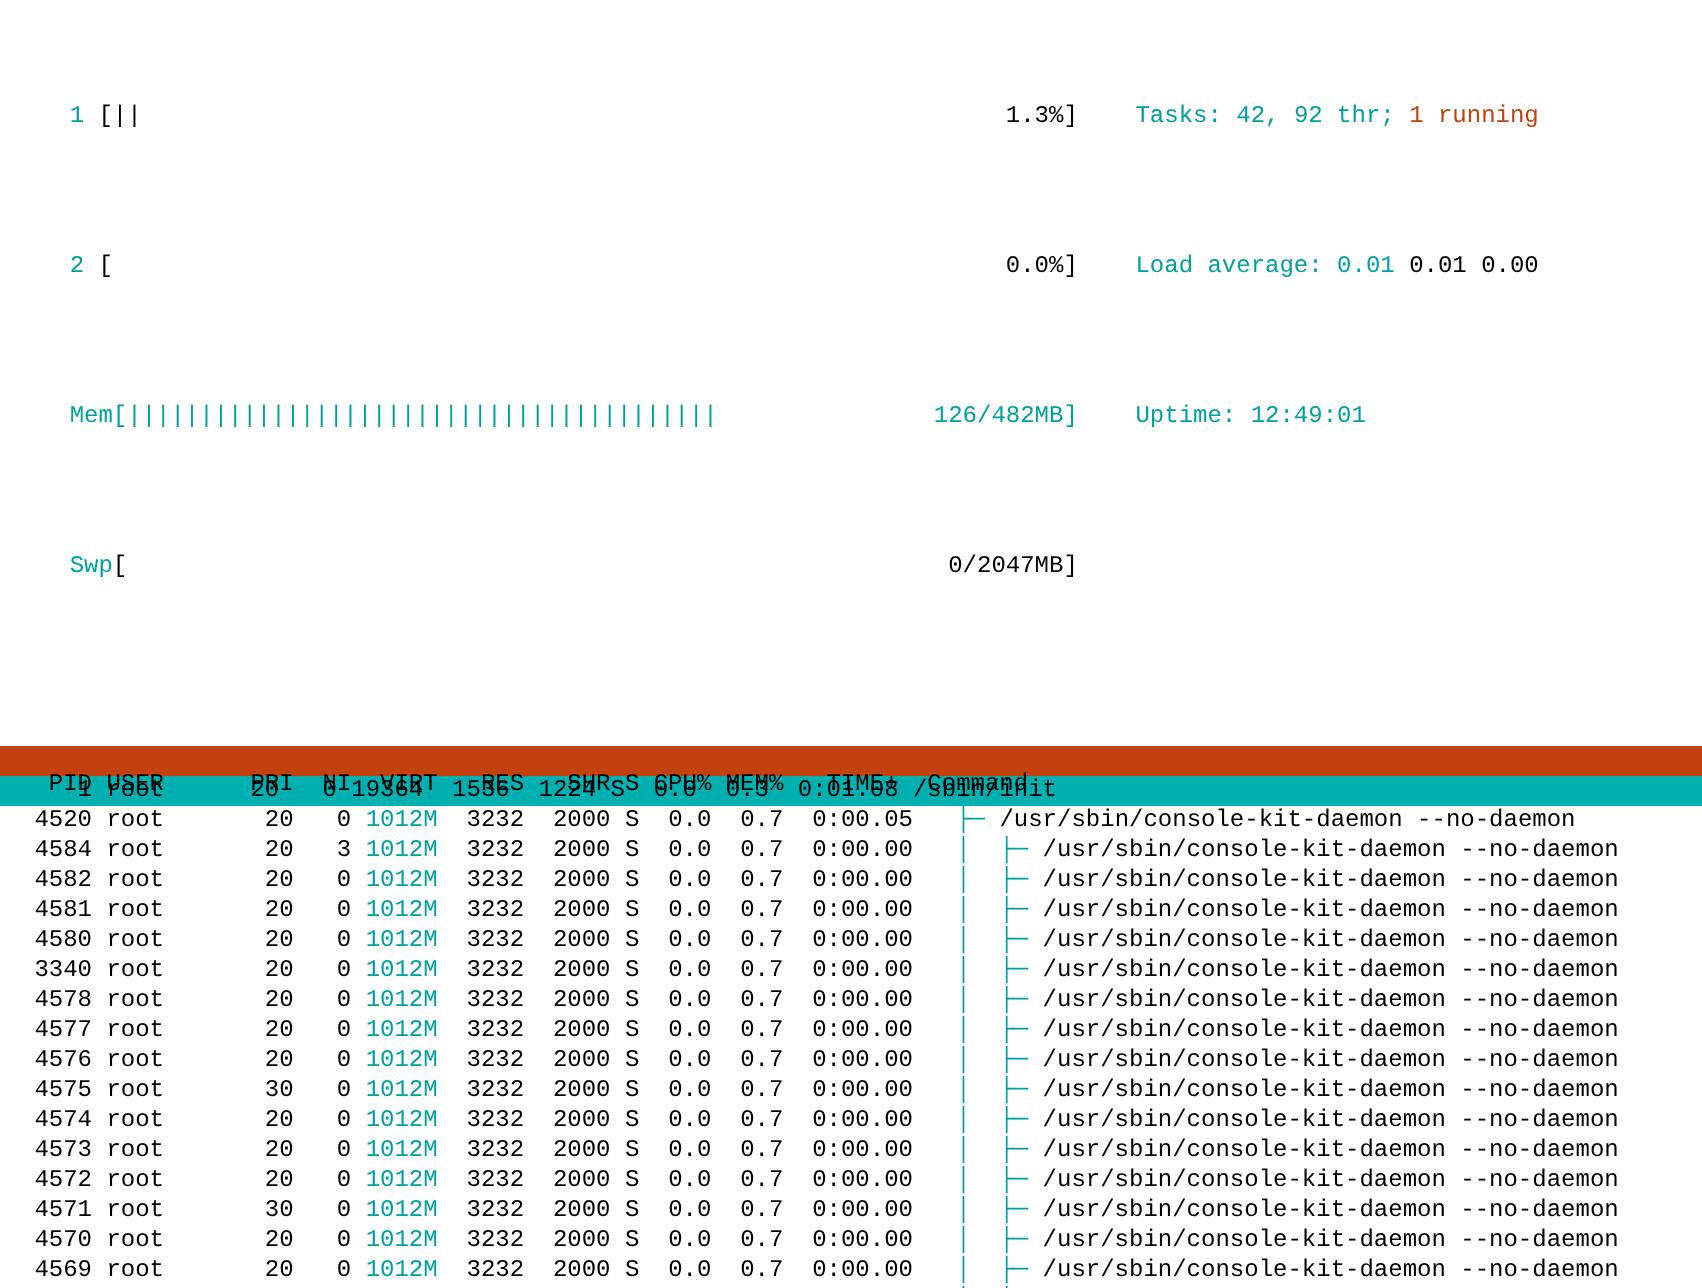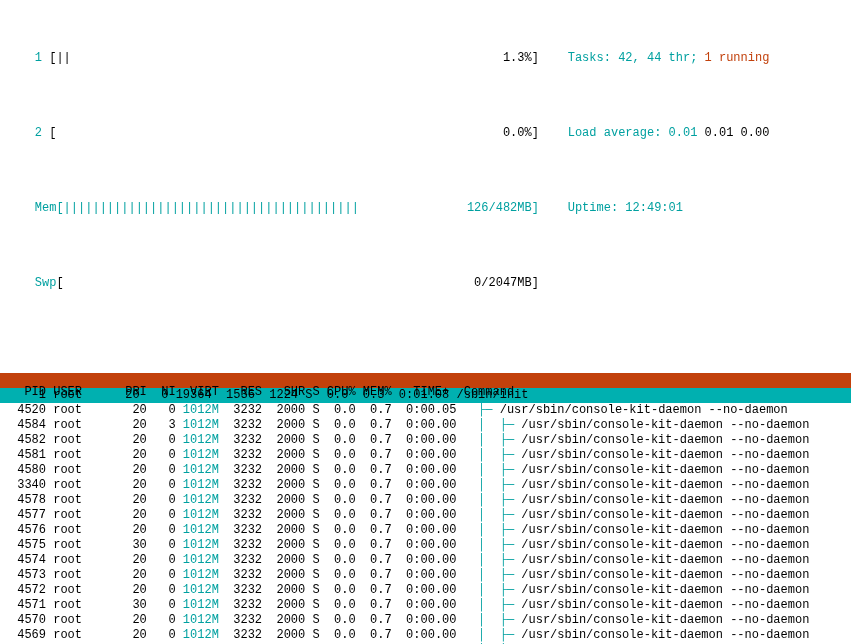--- a/index.html
+++ b/index.html
@@ -12,21 +12,21 @@
   .hdr { background:#c2410c; color:#000; white-space:pre; padding:12px 0 0 10px; height:15px;}
   .sel { background:#00b0b0; color:#000; white-space:pre; padding:0 0 0 10px; height:15px;}
   .ln  { white-space:pre; padding:0 0 0 10px; height:15px;}
   .tree-cyan { color:#00a0a0; }
 </style>
 </head>
 <body>
 
 <div class="top">
   <div class="mbar">
-    <span class="cyan">1 </span><span>[||                                                            1.3%]</span>    <span class="cyan">Tasks: </span><span class="cyan">42, 44 thr; </span><span class="green">1 running</span>
+    <span class="cyan">1 </span><span>[||                                                            1.3%]</span>    <span class="cyan">Tasks: </span><span class="cyan">42, 92 thr; </span><span class="green">1 running</span>
   </div>
   <div class="mbar">
     <span class="cyan">2 </span><span>[                                                              0.0%]</span>    <span class="cyan">Load average: </span><span class="cyan">0.01 </span><span>0.01 0.00</span>
   </div>
   <div class="mbar">
     <span class="cyan">Mem</span><span class="cyan">[|||||||||||||||||||||||||||||||||||||||||               126/482MB]</span>    <span class="cyan">Uptime: </span><span class="cyan">12:49:01</span>
   </div>
   <div class="mbar">
     <span class="cyan">Swp</span><span>[                                                         0/2047MB]</span>
   </div>

